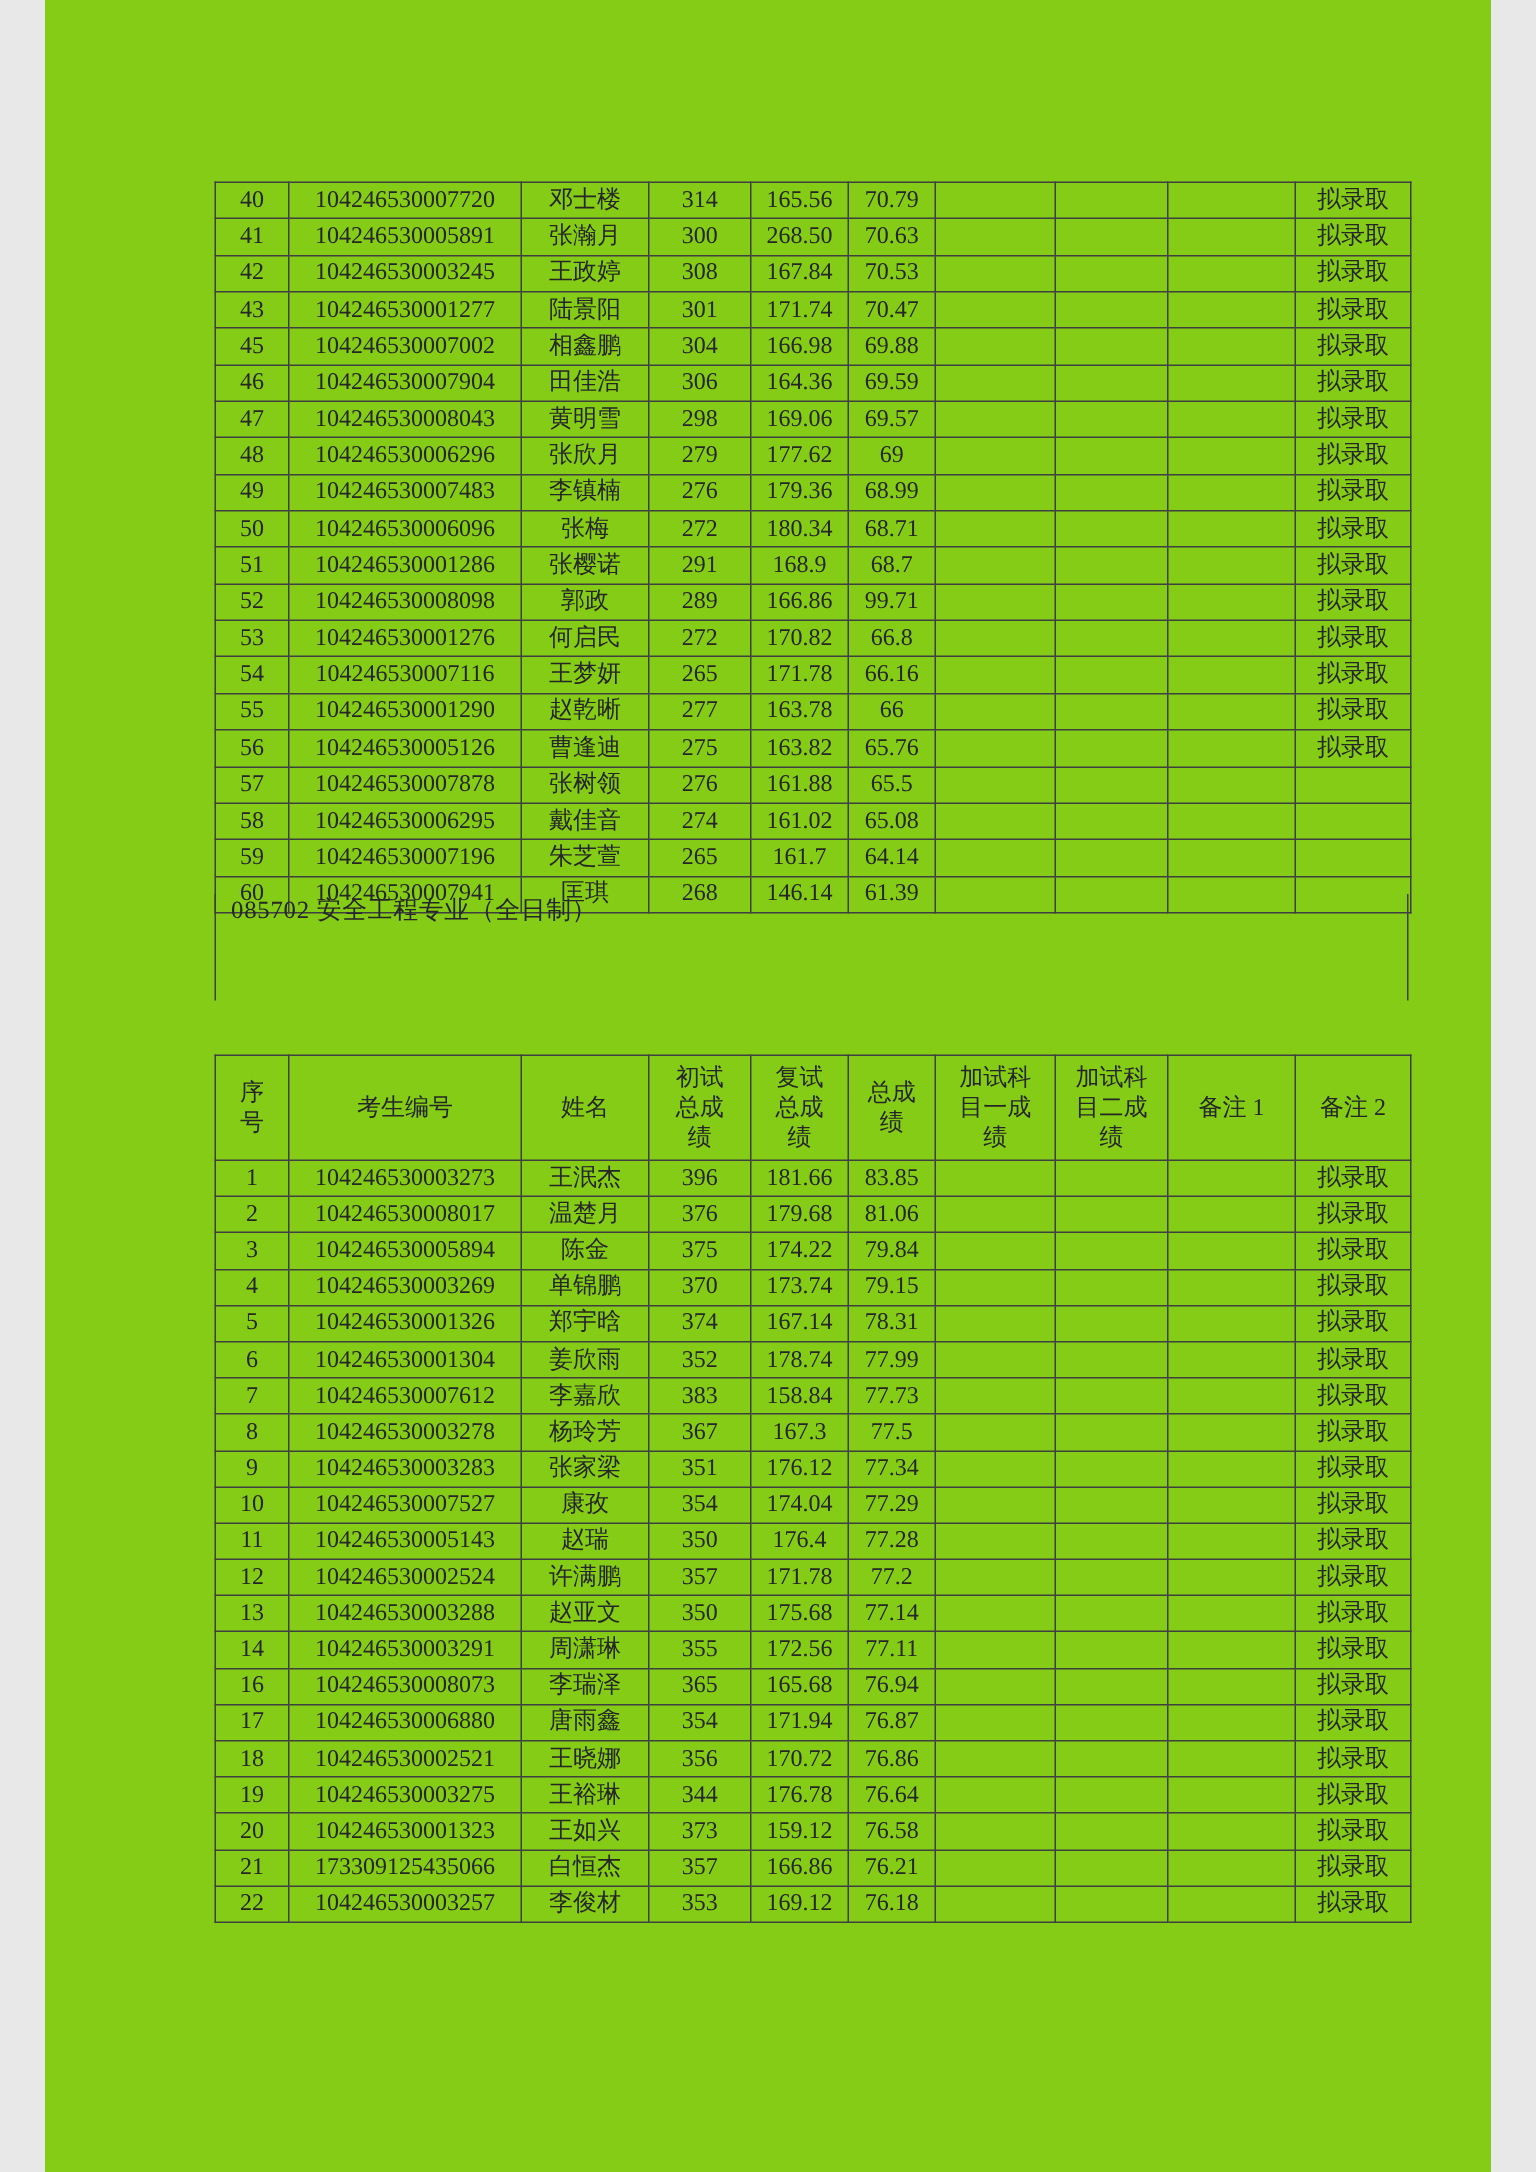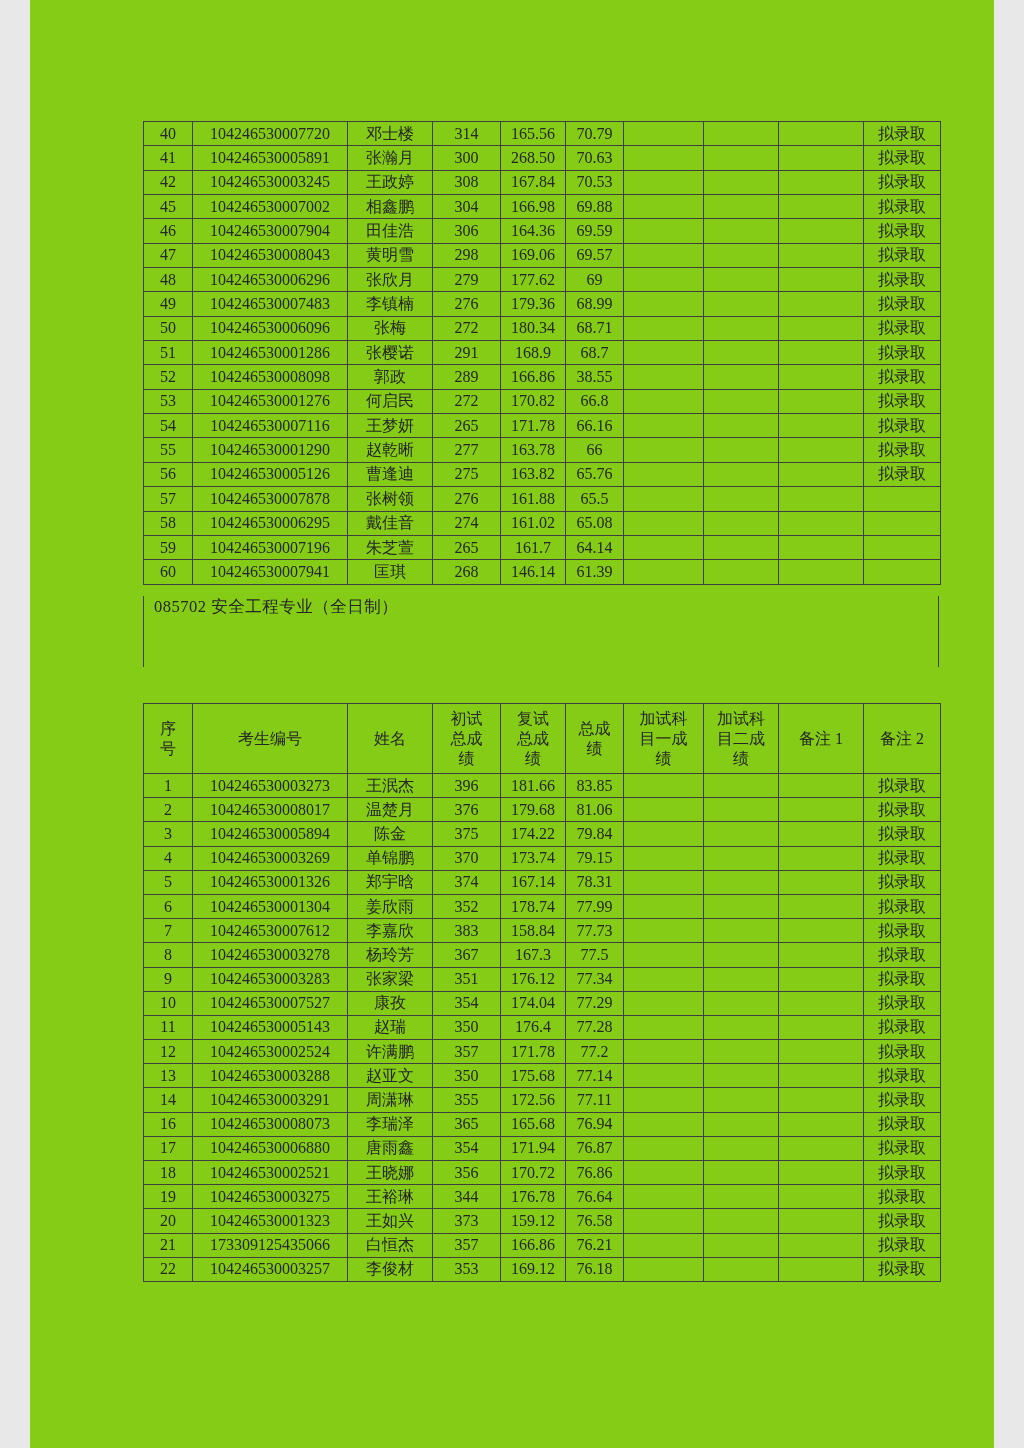--- a/index.html
+++ b/index.html
@@ -108,20 +108,32 @@
           <td>王政婷</td>
           <td>308</td>
           <td>167.84</td>
           <td>70.53</td>
           <td></td>
           <td></td>
           <td></td>
           <td>拟录取</td>
         </tr>
         <tr>
+          <td>43</td>
+          <td>104246530001277</td>
+          <td>陆景阳</td>
+          <td>301</td>
+          <td>171.74</td>
+          <td>70.47</td>
+          <td></td>
+          <td></td>
+          <td></td>
+          <td>拟录取</td>
+        </tr>
+        <tr>
           <td>45</td>
           <td>104246530007002</td>
           <td>相鑫鹏</td>
           <td>304</td>
           <td>166.98</td>
           <td>69.88</td>
           <td></td>
           <td></td>
           <td></td>
           <td>拟录取</td>
@@ -197,21 +209,21 @@
           <td></td>
           <td></td>
           <td>拟录取</td>
         </tr>
         <tr>
           <td>52</td>
           <td>104246530008098</td>
           <td>郭政</td>
           <td>289</td>
           <td>166.86</td>
-          <td>38.55</td>
+          <td>99.71</td>
           <td></td>
           <td></td>
           <td></td>
           <td>拟录取</td>
         </tr>
         <tr>
           <td>53</td>
           <td>104246530001276</td>
           <td>何启民</td>
           <td>272</td>

